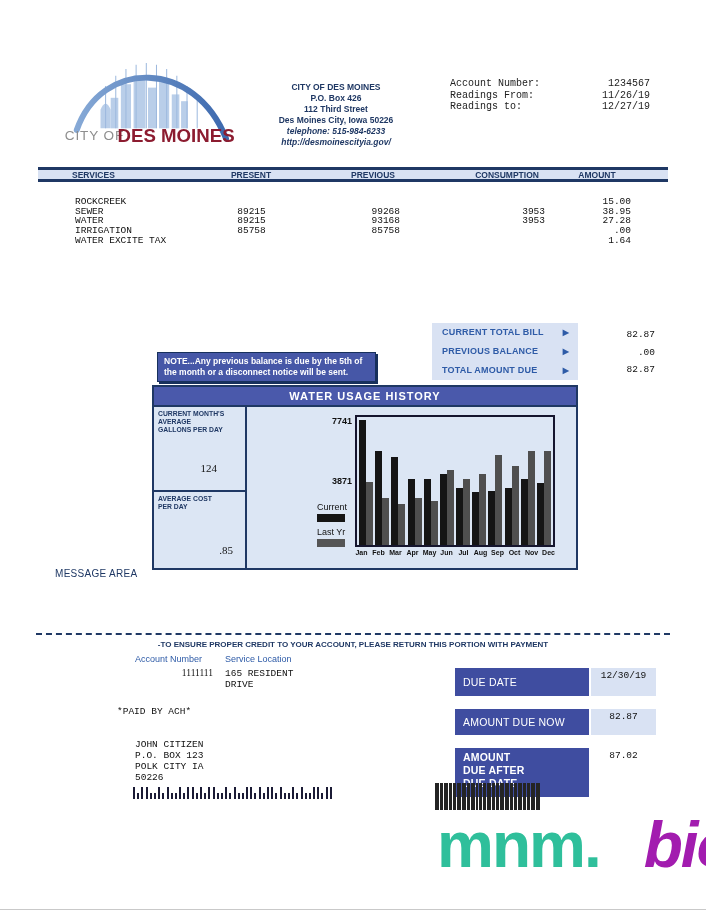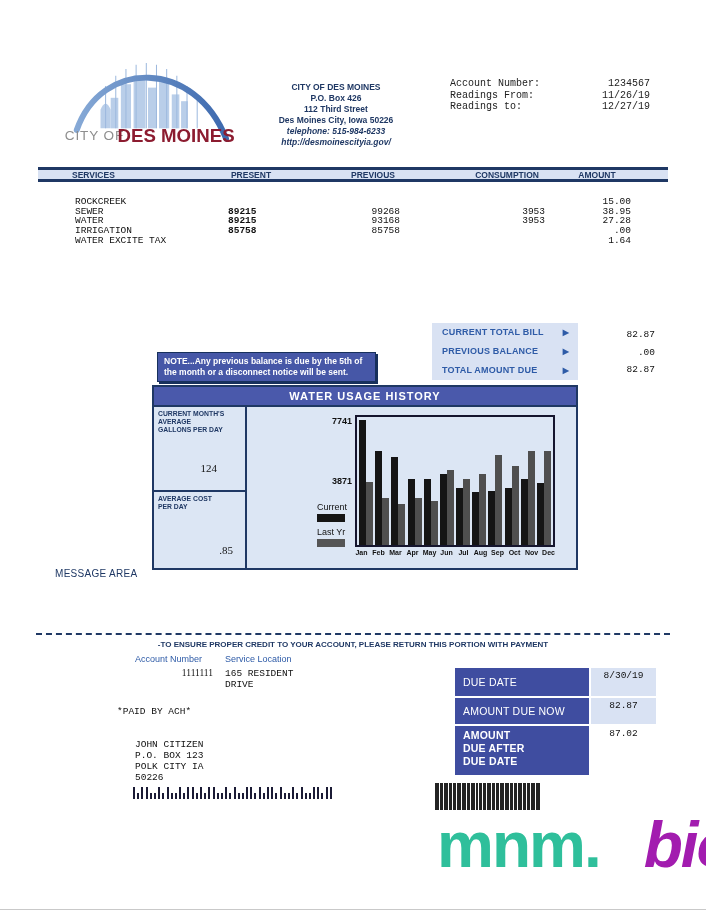--- a/index.html
+++ b/index.html
@@ -24,21 +24,21 @@
   .h0{left:34px;}
   .h1{left:213px;transform:translateX(-50%);}
   .h2{left:335px;transform:translateX(-50%);}
   .h3{left:469px;transform:translateX(-50%);}
   .h4{left:559px;transform:translateX(-50%);}
   .tbody{position:absolute;left:38px;top:197px;width:630px;font-family:"Liberation Mono",monospace;
          font-size:9.5px;line-height:9.7px;color:#111;}
   .svc-row{display:flex;}
   .svc-row .c{white-space:pre;}
   .svc-row .c0{width:190px;padding-left:37px;box-sizing:border-box;}
-  .svc-row .c1{width:47px;text-align:left;font-weight:bold;}
+  .svc-row .c1{width:47px;text-align:center;}
   .svc-row .c2{width:125px;text-align:right;}
   .svc-row .c3{width:145px;text-align:right;}
   .svc-row .c4{width:86px;text-align:right;}
 
   
   .totals-box{position:absolute;left:432px;top:323px;width:146px;height:57px;background:#d9e2f3;}
   .trow{position:relative;height:19px;line-height:19px;padding-left:10px;
         font-size:9px;font-weight:bold;color:#2e5ba7;letter-spacing:.2px;white-space:nowrap;}
   .trow .arr{position:absolute;right:9px;top:0;font-size:8px;color:#2e5ba7;}
   .totals-values{position:absolute;left:595px;top:326px;width:60px;text-align:right;
@@ -94,21 +94,21 @@
             font-size:9.5px;line-height:11px;color:#111;}
   .stub-paid{position:absolute;left:117px;top:706px;font-family:"Liberation Mono",monospace;
              font-size:9.5px;color:#111;}
   .stub-addr{position:absolute;left:135px;top:739px;font-family:"Liberation Mono",monospace;
              font-size:9.5px;line-height:11px;color:#111;}
   .postnet{position:absolute;left:133px;top:786px;display:flex;align-items:flex-end;gap:2.2px;height:13px;}
   .pnbar{width:2px;background:#1b1b35;}
   .pnbar.tall{height:12px;}
   .pnbar.short{height:6px;}
 
-  .due{position:absolute;left:455px;top:668px;width:201px;display:flex;flex-direction:column;gap:2px;}
+  .due{position:absolute;left:455px;top:668px;width:201px;display:flex;flex-direction:column;gap:13px;}
   .due-row{display:flex;gap:2px;}
   .due-row:nth-child(1){height:28px;}
   .due-row:nth-child(2){height:26px;}
   .due-row:nth-child(3){height:49px;}
   .due-label{width:134px;background:#3f4da0;color:#fff;font-size:10.5px;
              display:flex;flex-direction:column;justify-content:center;padding-left:8px;box-sizing:border-box;
              line-height:13px;letter-spacing:.2px;}
   .due-row.bold .due-label{font-weight:bold;justify-content:flex-start;padding-top:3px;}
   .due-value{flex:1;background:#fff;font-family:"Liberation Mono",monospace;font-size:9.5px;color:#111;
              display:flex;justify-content:center;padding-top:2px;box-sizing:border-box;}
@@ -418,21 +418,21 @@
       <div class="pnbar short"></div>
       <div class="pnbar tall"></div>
       <div class="pnbar tall"></div>
     </div>
 
   <div class="due" id="due-rows">
       <div class="due-row">
         <div class="due-label">
           <div>DUE DATE</div>
         </div>
-        <div class="due-value light">8/30/19</div>
+        <div class="due-value light">12/30/19</div>
       </div>
       <div class="due-row">
         <div class="due-label">
           <div>AMOUNT DUE NOW</div>
         </div>
         <div class="due-value light">82.87</div>
       </div>
       <div class="due-row bold">
         <div class="due-label">
           <div>AMOUNT</div>

